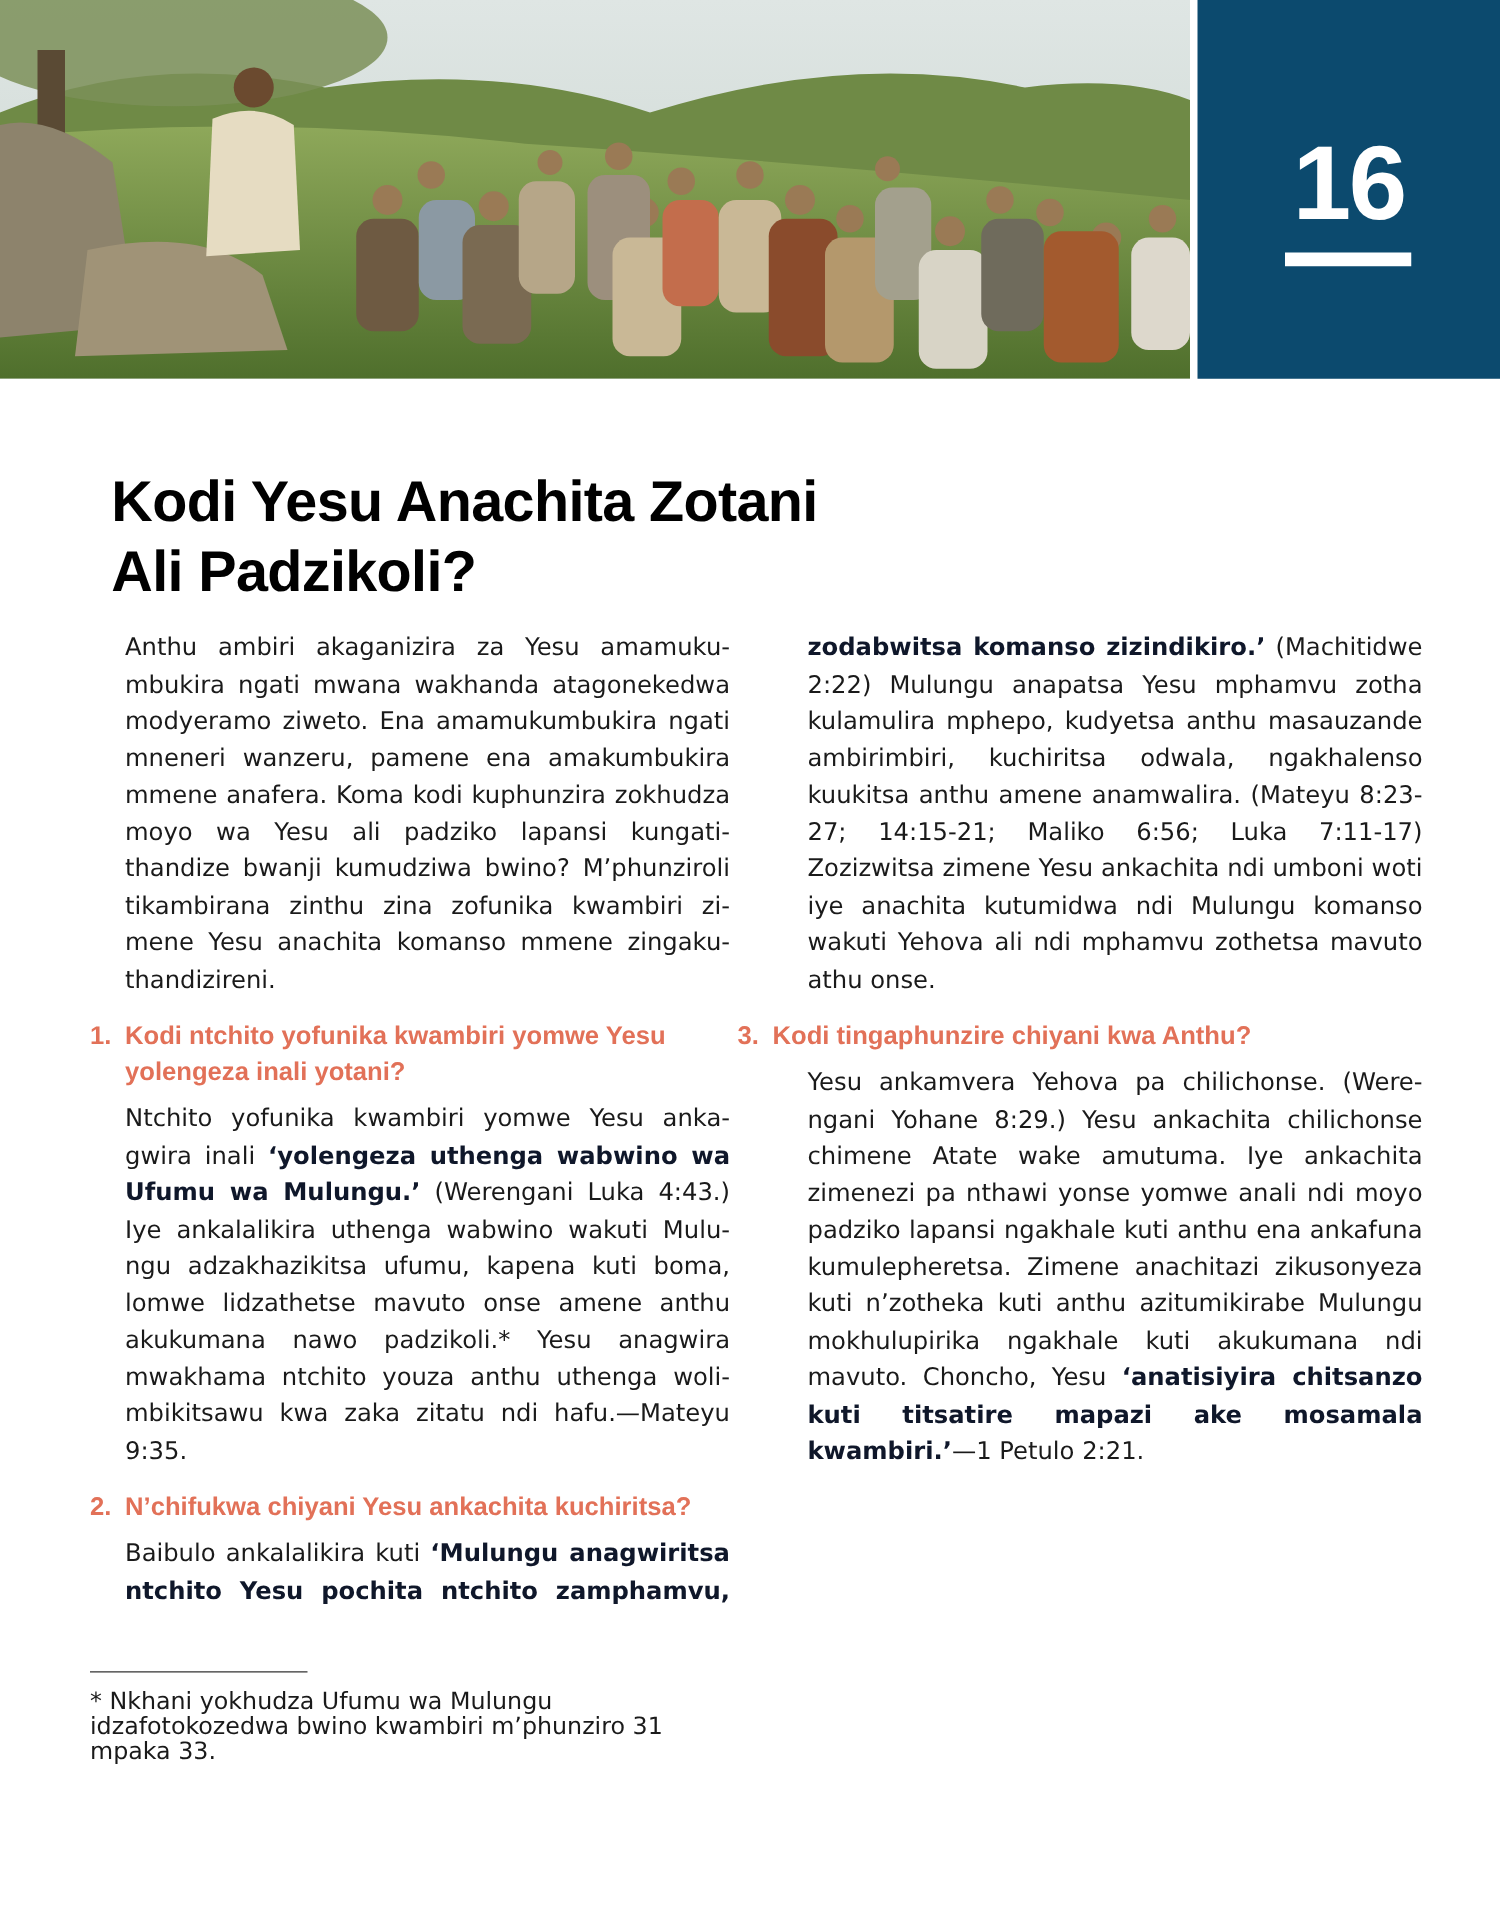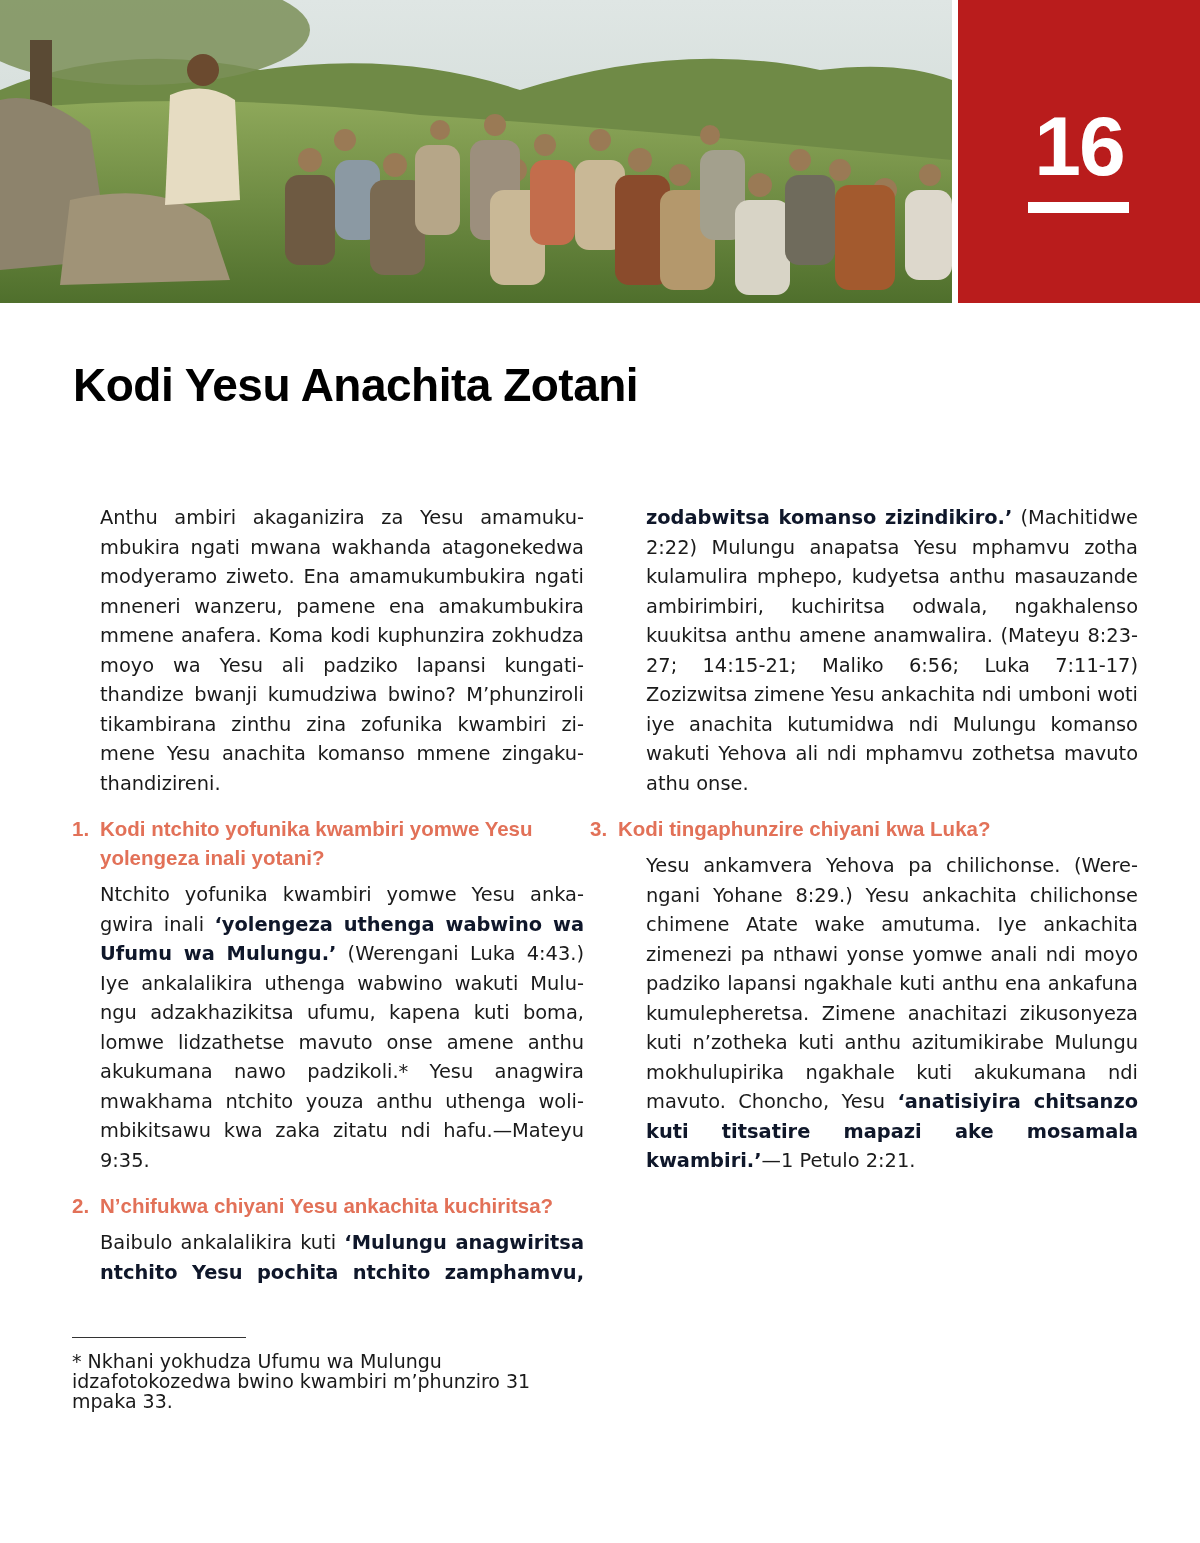--- a/index.html
+++ b/index.html
@@ -2,27 +2,27 @@
 <html><head>
 <meta charset="utf-8">
 <style>
   html, body { margin: 0; padding: 0; background: #ffffff; }
   body { width: 1200px; height: 1543px; position: relative; overflow: hidden;
          font-family: "DejaVu Sans", sans-serif; color: #1a1a1a; }
 
   .hero { position: absolute; left: 0; top: 0; width: 952px; height: 303px; overflow: hidden; }
   .hero svg { display: block; width: 100%; height: 100%; }
 
-  .lesson-box { position: absolute; left: 958px; top: 0; width: 242px; height: 303px; background: #b91c1c; }
+  .lesson-box { position: absolute; left: 958px; top: 0; width: 242px; height: 303px; background: #0c4a6e; }
   .lesson-number { position: absolute; left: 0; right: 0; top: 100px; text-align: center;
                    color: #fff; font-family: "Liberation Sans", sans-serif; font-weight: bold;
                    font-size: 84px; line-height: 92px; letter-spacing: -2px; }
   .lesson-rule { position: absolute; left: 70px; width: 101px; top: 202px; height: 11px; background: #fff; }
 
-  .title { position: absolute; left: 73px; top: 357px; width: 800px; margin: 0;
+  .title { position: absolute; left: 73px; top: 357px; width: 800px; margin: 16px;
            font-family: "Liberation Sans", sans-serif; font-weight: bold; font-size: 46px;
            line-height: 56px; color: #000; letter-spacing: -0.5px; }
 
   .col { position: absolute; top: 503px; width: 512px; }
   .col-left { left: 72px; }
   .col-right { left: 618px; width: 520px; }
 
   p.body { margin: 0; font-size: 19.4px; line-height: 29.5px; text-align: justify;
            padding-left: 28px; color: #1a1a1a; hyphens: manual; }
   p.body b { font-weight: bold; color: #0f172a; }
@@ -100,20 +100,21 @@
   </svg>
 </div>
 
 <div class="lesson-box">
   <div class="lesson-number">16</div>
   <div class="lesson-rule"></div>
 </div>
 
 <h1 class="title">
   <span>Kodi Yesu Anachita Zotani</span><br>
+  <span>Ali Padzikoli?</span>
 </h1>
 
 <div class="col col-left">
   <p class="body">Anthu ambiri akaganizira za Yesu amamuku­mbukira ngati mwana wakhanda atagonekedwa modyeramo ziweto. Ena amamukumbukira nga­ti mneneri wanzeru, pamene ena amakumbukira mmene anafera. Koma kodi kuphunzira zokhu­dza moyo wa Yesu ali padziko lapansi kungati­thandize bwanji kumudziwa bwino? M’phunziroli tikambirana zinthu zina zofunika kwambiri zi­mene Yesu anachita komanso mmene zingaku­thandizireni.</p>
 
   <div class="q">
     <span class="num">1.</span>
     <span class="txt">Kodi ntchito yofunika kwambiri yomwe Yesu yolengeza inali yotani?</span>
   </div>
   <p class="body"><span>Ntchito yofunika kwambiri yomwe Yesu anka­gwira inali </span><b>‘yolengeza uthenga wabwino wa Ufumu wa Mulungu.’</b><span> (Werengani Luka 4:43.) Iye ankalalikira uthenga wabwino wakuti Mulu­ngu adzakhazikitsa ufumu, kapena kuti boma, lomwe lidzathetse mavuto onse amene anthu akukumana nawo padzikoli.* Yesu anagwira mwakhama ntchito youza anthu uthenga woli­mbikitsawu kwa zaka zitatu ndi hafu.—Mateyu 9:35.</span></p>
@@ -126,21 +127,21 @@
 </div>
 
 <div class="footnote-rule"></div>
 <p class="footnote">* Nkhani yokhudza Ufumu wa Mulungu idzafotokozedwa bwino kwambiri m’phunziro 31 mpaka 33.</p>
 
 <div class="col col-right">
   <p class="body"><b>zodabwitsa komanso zizindikiro.’</b><span> (Machitidwe 2:22) Mulungu anapatsa Yesu mphamvu zotha kulamulira mphepo, kudyetsa anthu masauza­nde ambirimbiri, kuchiritsa odwala, ngakhale­nso kuukitsa anthu amene anamwalira. (Mateyu 8:23-27; 14:15-21; Maliko 6:56; Luka 7:11-17) Zozizwitsa zimene Yesu ankachita ndi umboni woti iye anachita kutumidwa ndi Mulungu ko­manso wakuti Yehova ali ndi mphamvu zothetsa mavuto athu onse.</span></p>
 
   <div class="q" style="margin-left:-28px;">
     <span class="num">3.</span>
-    <span class="txt">Kodi tingaphunzire chiyani kwa Luka?</span>
+    <span class="txt">Kodi tingaphunzire chiyani kwa Anthu?</span>
   </div>
   <p class="body"><span>Yesu ankamvera Yehova pa chilichonse. (Were­ngani Yohane 8:29.) Yesu ankachita chilicho­nse chimene Atate wake amutuma. Iye anka­chita zimenezi pa nthawi yonse yomwe anali ndi moyo padziko lapansi ngakhale kuti anthu ena ankafuna kumulepheretsa. Zimene anachi­tazi zikusonyeza kuti n’zotheka kuti anthu azitu­mikirabe Mulungu mokhulupirika ngakhale kuti akukumana ndi mavuto. Choncho, Yesu </span><b>‘anati­siyira chitsanzo kuti titsatire mapazi ake mo­samala kwambiri.’</b><span>—1 Petulo 2:21.</span></p>
 </div>
 
 <style>
   .col-right p.body { padding-left: 28px; }
   .col-right { left: 618px; }
 </style>
 
 </body></html>

